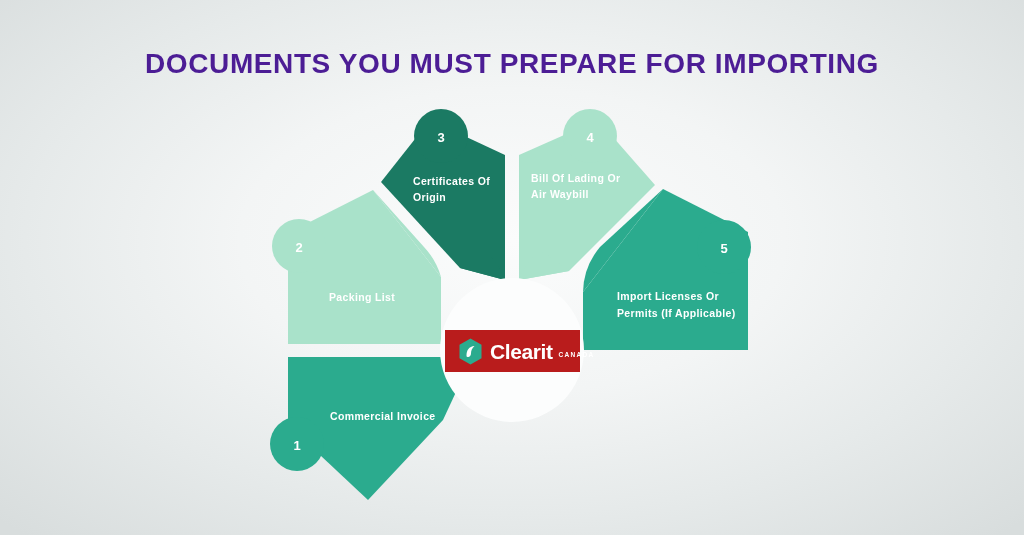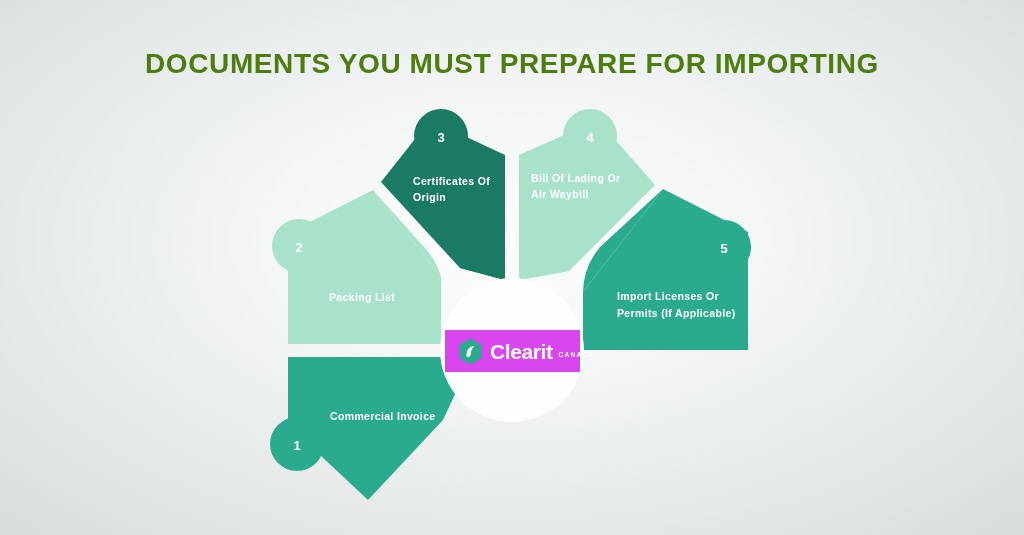--- a/index.html
+++ b/index.html
@@ -10,21 +10,21 @@
       radial-gradient(ellipse 70% 75% at 50% 45%, #fbfcfc 0%, #f3f5f5 38%, #e6eaea 68%, #d8dddd 100%);
   }
   #stage{position:relative;width:1024px;height:535px;}
 
   #title{
     position:absolute;left:0;top:48px;width:1024px;
     text-align:center;
     font-size:28px;
     font-weight:bold;
     letter-spacing:0.6px;
-    color:#4d7c0f;
+    color:#4c1d95;
     text-transform:uppercase;
     font-family:"Liberation Sans", sans-serif;
   }
 
   #wheel{position:absolute;left:0;top:0;width:1024px;height:535px;}
 
   .seg-label{
     font-family:"Liberation Sans", sans-serif;
     font-size:10.5px;
     font-weight:bold;
@@ -38,21 +38,21 @@
     fill:#ffffff;
     text-anchor:middle;
     dominant-baseline:central;
   }
 
   
   #logo{
     position:absolute;
     left:445px;top:330px;
     width:135px;height:42px;
-    background:#d946ef;
+    background:#b91c1c;
     display:flex;align-items:center;
     padding-left:13px;
     box-sizing:border-box;
   }
   #logo-mark{width:25px;height:27px;flex:0 0 auto;}
   #logo-word{
     color:#ffffff;
     font-size:21px;
     font-weight:bold;
     letter-spacing:-0.4px;

